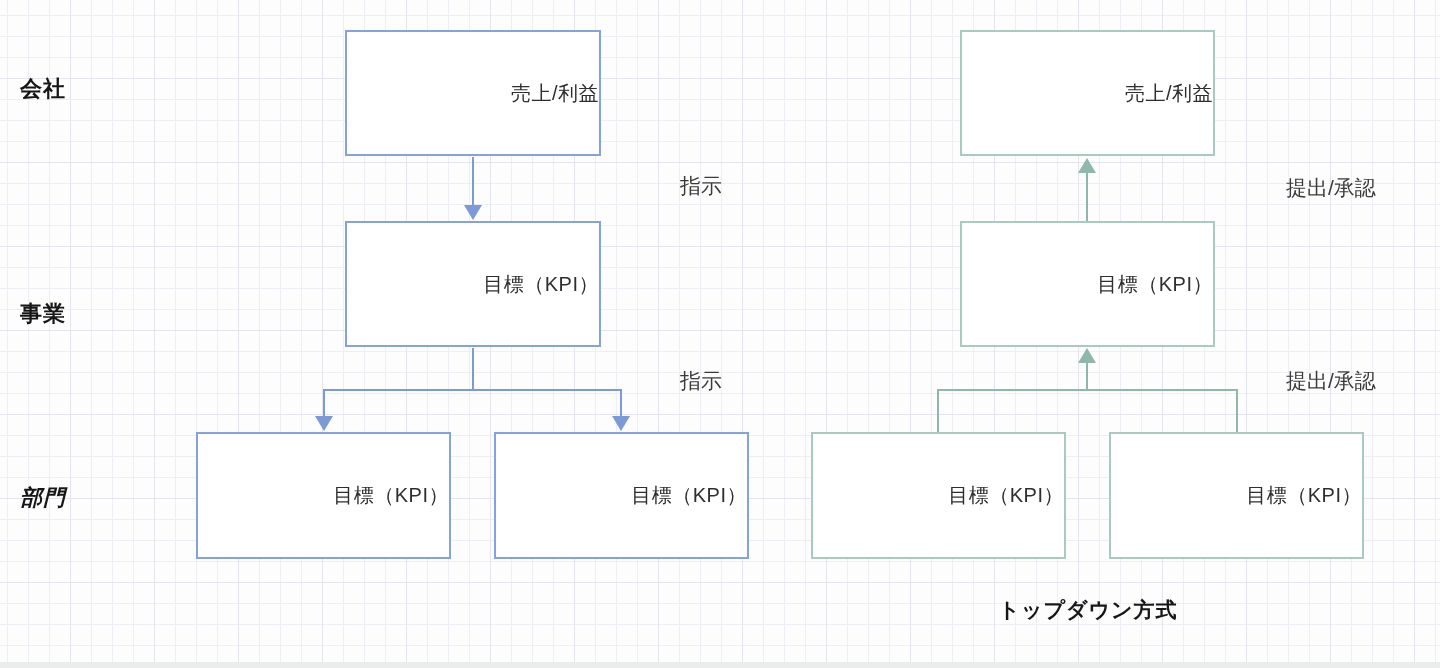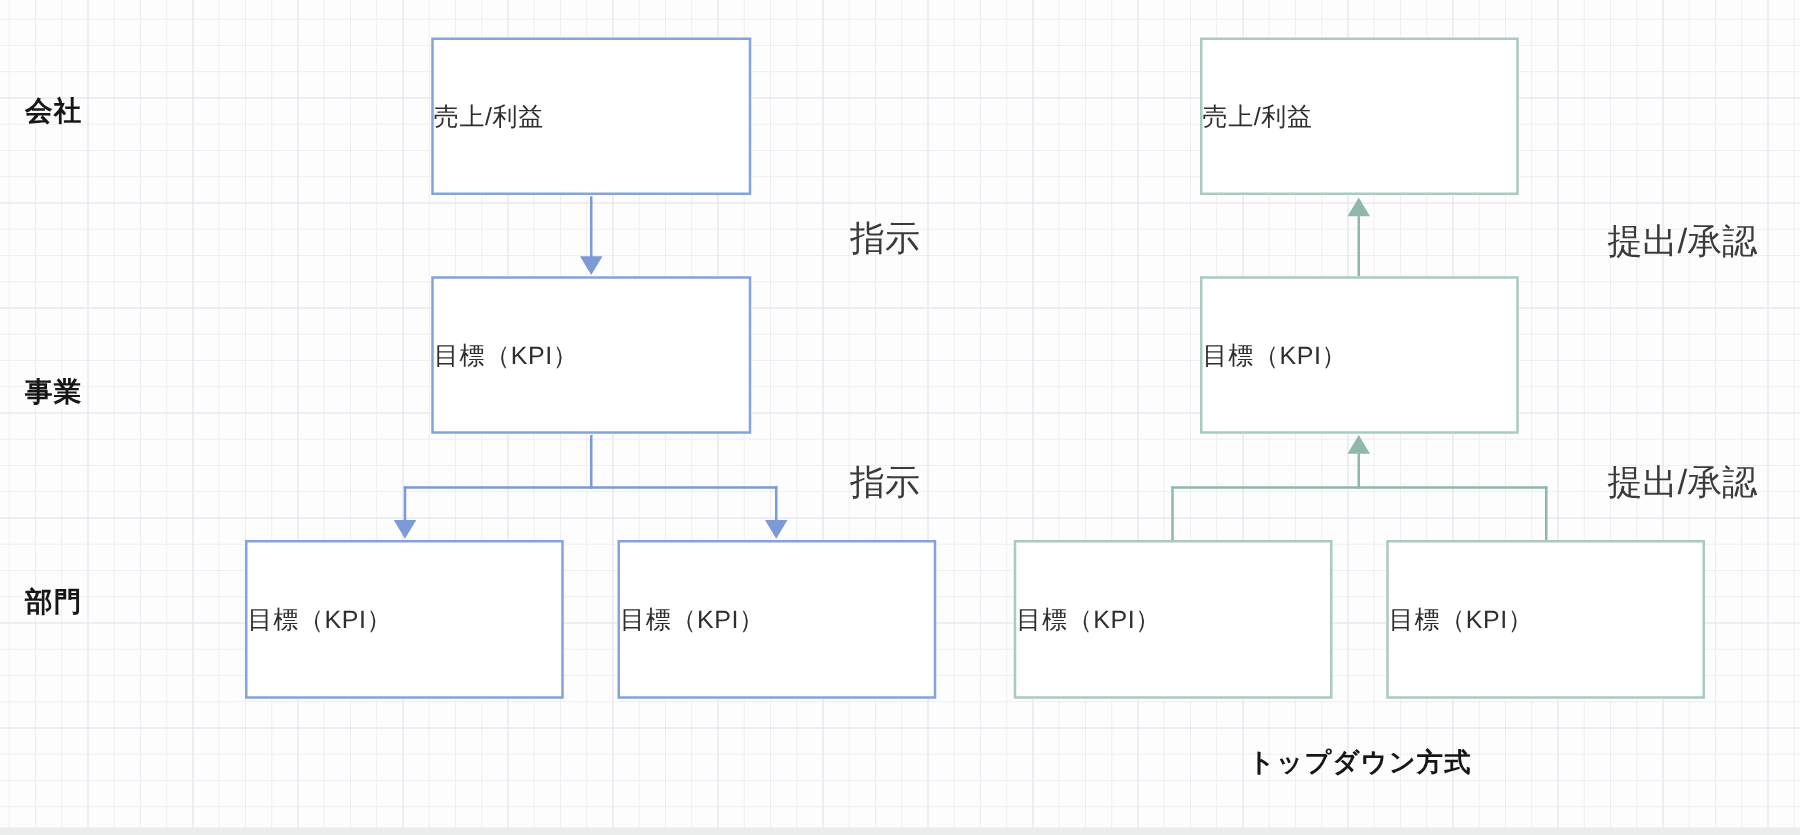--- a/index.html
+++ b/index.html
@@ -18,41 +18,41 @@
       linear-gradient(to bottom, var(--grid-minor, #eeeef4) 1px, transparent 1px);
     background-size: 84px 84px, 84px 84px, 21px 21px, 21px 21px;
     background-position: -14px -6px;
   }
 
   .node {
     position: absolute;
     background: #ffffff;
     display: flex;
     align-items: center;
-    justify-content: flex-start;
+    justify-content: flex-end;
     font-size: 20px;
     color: var(--text, #2e2e2e);
     letter-spacing: 0.5px;
     box-sizing: border-box;
   }
   .node.td { border: 2px solid var(--topdown-box-border, #85a3db); }
   .node.bu { border: 2px solid var(--bottomup-box-border, #a8cac1); }
 
   .row-label {
     position: absolute;
     left: 20px;
     font-size: 22px;
     font-weight: bold;
     color: var(--heading-text, #161616);
     letter-spacing: 1px;
   }
 
   .edge-label {
     position: absolute;
-    font-size: 28px;
+    font-size: 21px;
     color: var(--edge-label-text, #3a3a3a);
     white-space: nowrap;
   }
 
   .caption {
     position: absolute;
     font-size: 21px;
     font-weight: bold;
     color: var(--heading-text, #161616);
     text-align: center;
@@ -83,21 +83,21 @@
   .td-dept-l   { left: 196px; top: 432px; width: 255px; height: 127px; }
   .td-dept-r   { left: 494px; top: 432px; width: 255px; height: 127px; }
 
   .bu-company  { left: 960px;  top: 30px;  width: 255px; height: 126px; }
   .bu-business { left: 960px;  top: 221px; width: 255px; height: 126px; }
   .bu-dept-l   { left: 811px;  top: 432px; width: 255px; height: 127px; }
   .bu-dept-r   { left: 1109px; top: 432px; width: 255px; height: 127px; }
 
   .row-company    { top: 74px; }
   .row-business   { top: 299px; }
-  .row-department { top: 467px; }
+  .row-department { top: 483px; font-style: italic; }
 
   .td-edge-1 { left: 680px; top: 172px; }
   .td-edge-2 { left: 680px; top: 367px; }
   .bu-edge-1 { left: 1286px; top: 174px; }
   .bu-edge-2 { left: 1286px; top: 367px; }
 
   .td-caption { left: 343px; top: 593px; width: 260px; }
   .bu-caption { left: 958px; top: 596px; width: 260px; }
 </style>
 </head>

